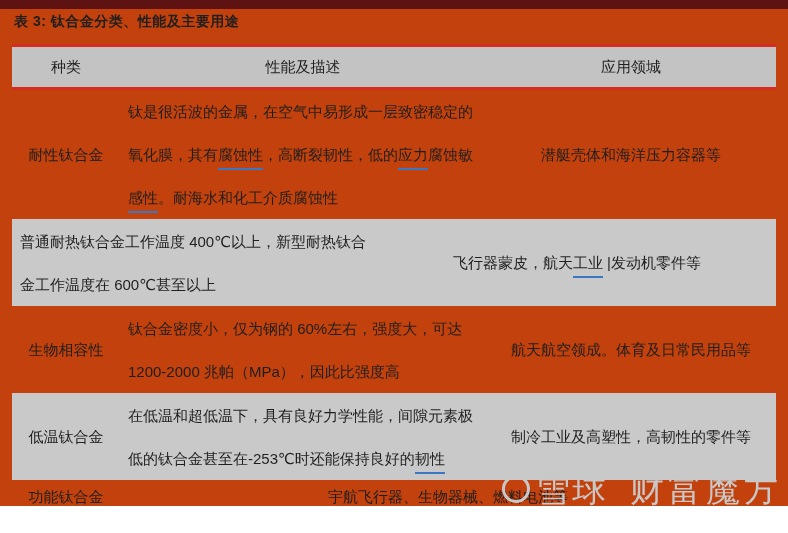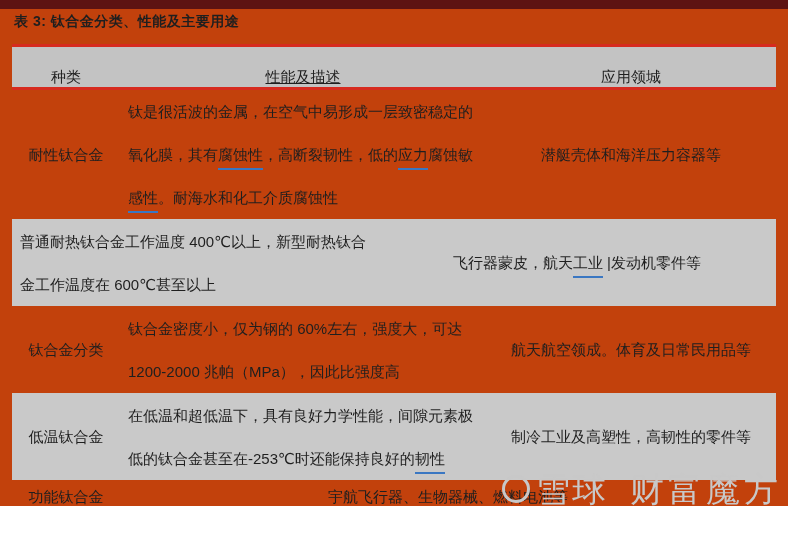--- a/index.html
+++ b/index.html
@@ -5,29 +5,29 @@
   html,body { margin:0; padding:0; background:#ffffff; }
   .page {
     position:relative; width:788px; height:506px; background:#c2410c;
     font-family:"Liberation Sans","DejaVu Sans",sans-serif;
     color:var(--text,#1f1f1f); overflow:hidden;
   }
   .top-bar { position:absolute; top:0; left:0; width:788px; height:9px; background:var(--accent-bar,#5e1312); }
   .title { position:absolute; top:13px; left:14px; font-size:14px; font-weight:bold; letter-spacing:0.5px; }
   .table { position:absolute; top:44px; left:12px; width:764px; border-bottom:3px solid var(--rule-red,#d62b1f); }
   .thead {
-    display:flex; align-items:flex-end; height:40px; background:var(--header-bg,#c3c3c3);
+    display:flex; align-items:center; height:40px; background:var(--header-bg,#c3c3c3);
     border-top:3px solid var(--rule-red,#d62b1f); border-bottom:3px solid var(--rule-red,#d62b1f);
     font-size:15px;
   }
   .cell { box-sizing:border-box; }
   .c-type { width:108px; text-align:center; padding:0 9px; }
   .c-desc { width:366px; padding:0 8px; }
   .c-app  { flex:1; text-align:center; padding:0 16px; }
-  .thead .c-desc { text-align:center;text-decoration:underline; }
+  .thead .c-desc { text-align:center; }
   .row { display:flex; align-items:center; font-size:15px; min-height:87px; }
   .row .cell { line-height:43px; }
   .row.shaded { background:var(--stripe-bg,#c9c9c9); }
   .row:last-child { min-height:34px; }
   .row:last-child .cell { line-height:30px; }
   .u { border-bottom:2px solid var(--underline-blue,#3a77c2); padding-bottom:5px; }
   .watermark {
     position:absolute; right:6px; bottom:0px; display:flex; align-items:center;
     color:var(--watermark,#c8c8c8); font-size:34px; letter-spacing:2px; line-height:34px;
     pointer-events:none;
@@ -55,21 +55,21 @@
         <div class="row">
           <div class="cell c-type"><span>耐性钛合金</span></div>
           <div class="cell c-desc"><span>钛是很活波的金属，在空气中易形成一层致密稳定的氧化膜，其有</span><span class="u">腐蚀性</span><span>，高断裂韧性，低的</span><span class="u">应力</span><span>腐蚀敏</span><span class="u">感性</span><span>。耐海水和化工介质腐蚀性</span></div>
           <div class="cell c-app"><span>潜艇壳体和海洋压力容器等</span></div>
         </div>
         <div class="row shaded">
           <div class="cell c-desc"><span>普通耐热钛合金工作温度 400℃以上，新型耐热钛合金工作温度在 600℃甚至以上</span></div>
           <div class="cell c-app"><span>飞行器蒙皮，航天</span><span class="u">工业</span><span> |发动机零件等</span></div>
         </div>
         <div class="row">
-          <div class="cell c-type"><span>钛合金分类</span></div>
+          <div class="cell c-type"><span>生物相容性</span></div>
           <div class="cell c-desc"><span>钛合金密度小，仅为钢的 60%左右，强度大，可达 1200-2000 兆帕（MPa），因此比强度高</span></div>
           <div class="cell c-app"><span>航天航空领成。体育及日常民用品等</span></div>
         </div>
         <div class="row shaded">
           <div class="cell c-type"><span>低温钛合金</span></div>
           <div class="cell c-desc"><span>在低温和超低温下，具有良好力学性能，间隙元素极低的钛合金甚至在-253℃时还能保持良好的</span><span class="u">韧性</span></div>
           <div class="cell c-app"><span>制冷工业及高塑性，高韧性的零件等</span></div>
         </div>
         <div class="row">
           <div class="cell c-type"><span>功能钛合金</span></div>

